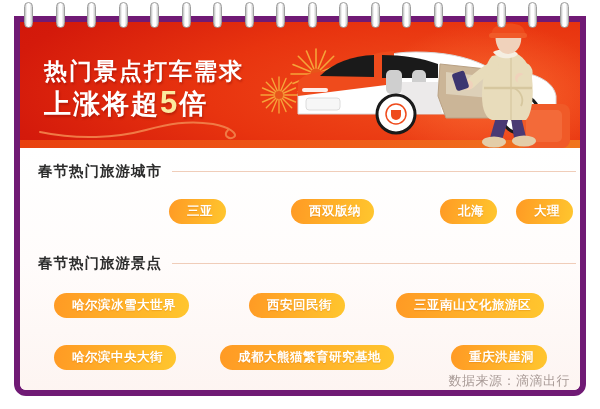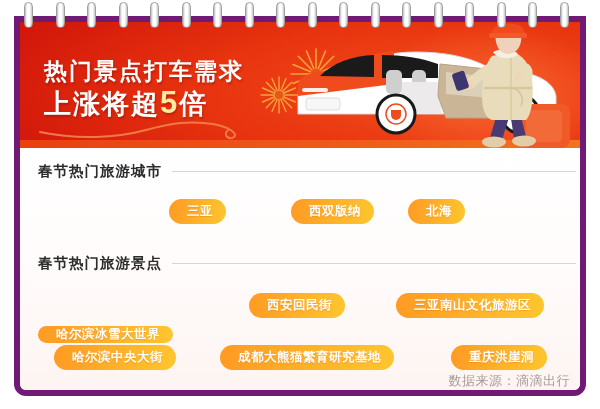--- a/index.html
+++ b/index.html
@@ -374,48 +374,51 @@
           <div class="pill" style="left:255px;">
             <svg class="flame" viewBox="0 0 30 34">
               <path d="M16 1 C 12 7, 13 11, 10 13 C 7 15, 5 12, 5 9 C 1 14, 0 20, 2 25
                        C 5 31, 12 34, 17 33 C 25 32, 30 26, 29 18 C 28 10, 22 4, 16 1 Z" fill="url(#fg1)"></path>
             </svg>
             <div class="pill-body">
               <span class="pill-label">西双版纳</span>
             </div>
           </div>
 
-          <div class="pill" style="left:372px;">
+          <div class="pill" style="left:384px;gap:20px;">
             <svg class="flame" viewBox="0 0 30 34">
               <path d="M16 1 C 12 7, 13 11, 10 13 C 7 15, 5 12, 5 9 C 1 14, 0 20, 2 25
                        C 5 31, 12 34, 17 33 C 25 32, 30 26, 29 18 C 28 10, 22 4, 16 1 Z" fill="url(#fg1)"></path>
             </svg>
             <div class="pill-body">
               <span class="pill-label">北海</span>
             </div>
           </div>
 
           <div class="pill" style="left:480px;">
             <svg class="flame" viewBox="0 0 30 34">
               <path d="M16 1 C 12 7, 13 11, 10 13 C 7 15, 5 12, 5 9 C 1 14, 0 20, 2 25
                        C 5 31, 12 34, 17 33 C 25 32, 30 26, 29 18 C 28 10, 22 4, 16 1 Z" fill="url(#fg1)"></path>
             </svg>
+            <div class="pill-body">
+              <span class="pill-label">大理</span>
+            </div>
           </div>
 
         </div>
       </div>
 
       <div class="section" style="top:104px;">
         <div class="section-head">
           <span class="section-title">春节热门旅游景点</span>
           <span class="section-rule"></span>
         </div>
 
         <div class="pill-row" style="margin-top:12px;">
-          <div class="pill" style="left:18px;flex-direction:column;">
+          <div class="pill" style="left:18px;">
             <svg class="flame" viewBox="0 0 30 34">
               <path d="M16 1 C 12 7, 13 11, 10 13 C 7 15, 5 12, 5 9 C 1 14, 0 20, 2 25
                        C 5 31, 12 34, 17 33 C 25 32, 30 26, 29 18 C 28 10, 22 4, 16 1 Z" fill="url(#fg1)"></path>
             </svg>
             <div class="pill-body">
               <span class="pill-label">哈尔滨冰雪大世界</span>
             </div>
           </div>
 
           <div class="pill" style="left:213px;">

